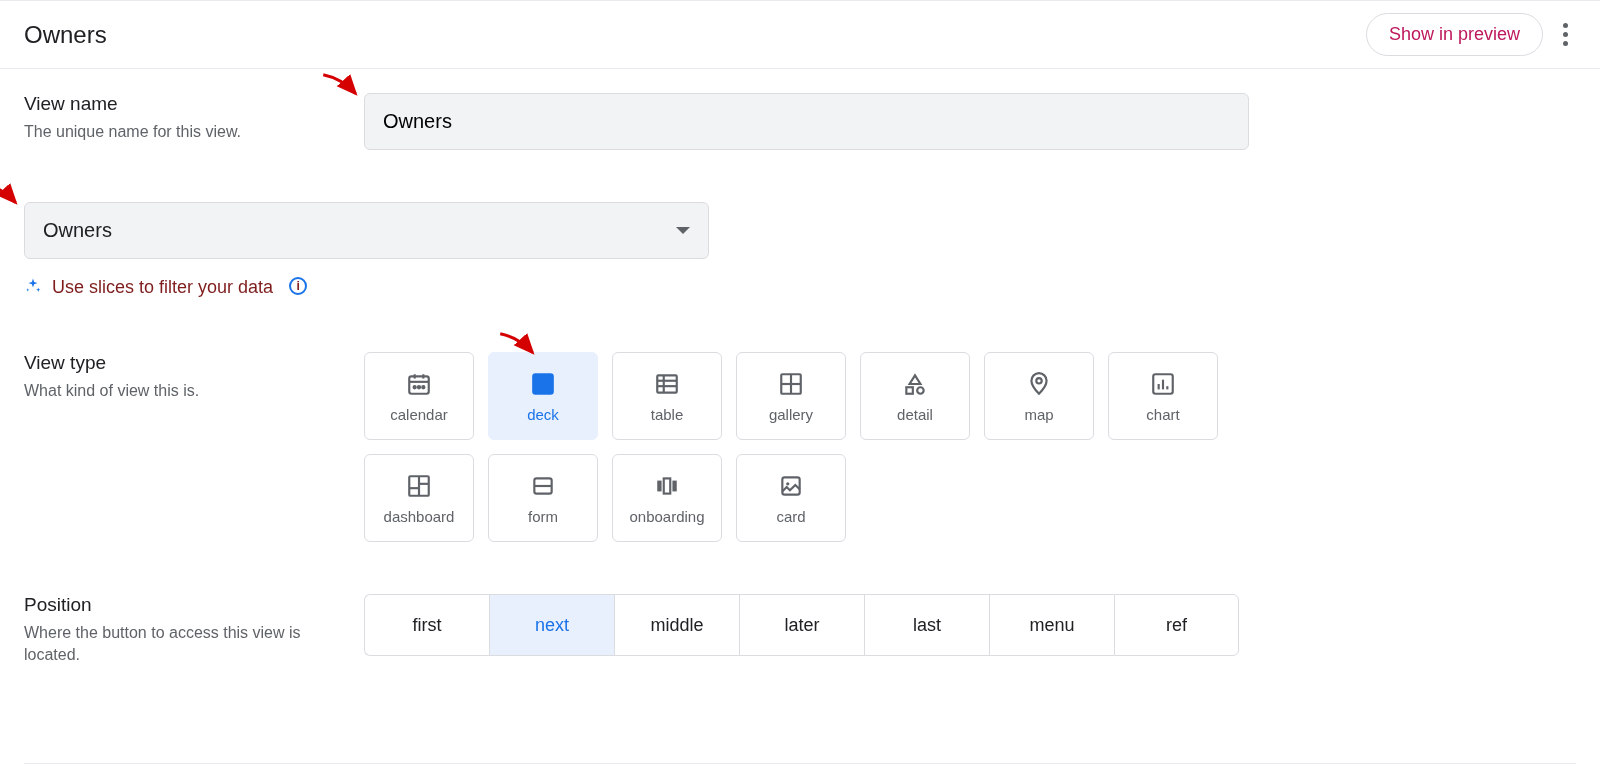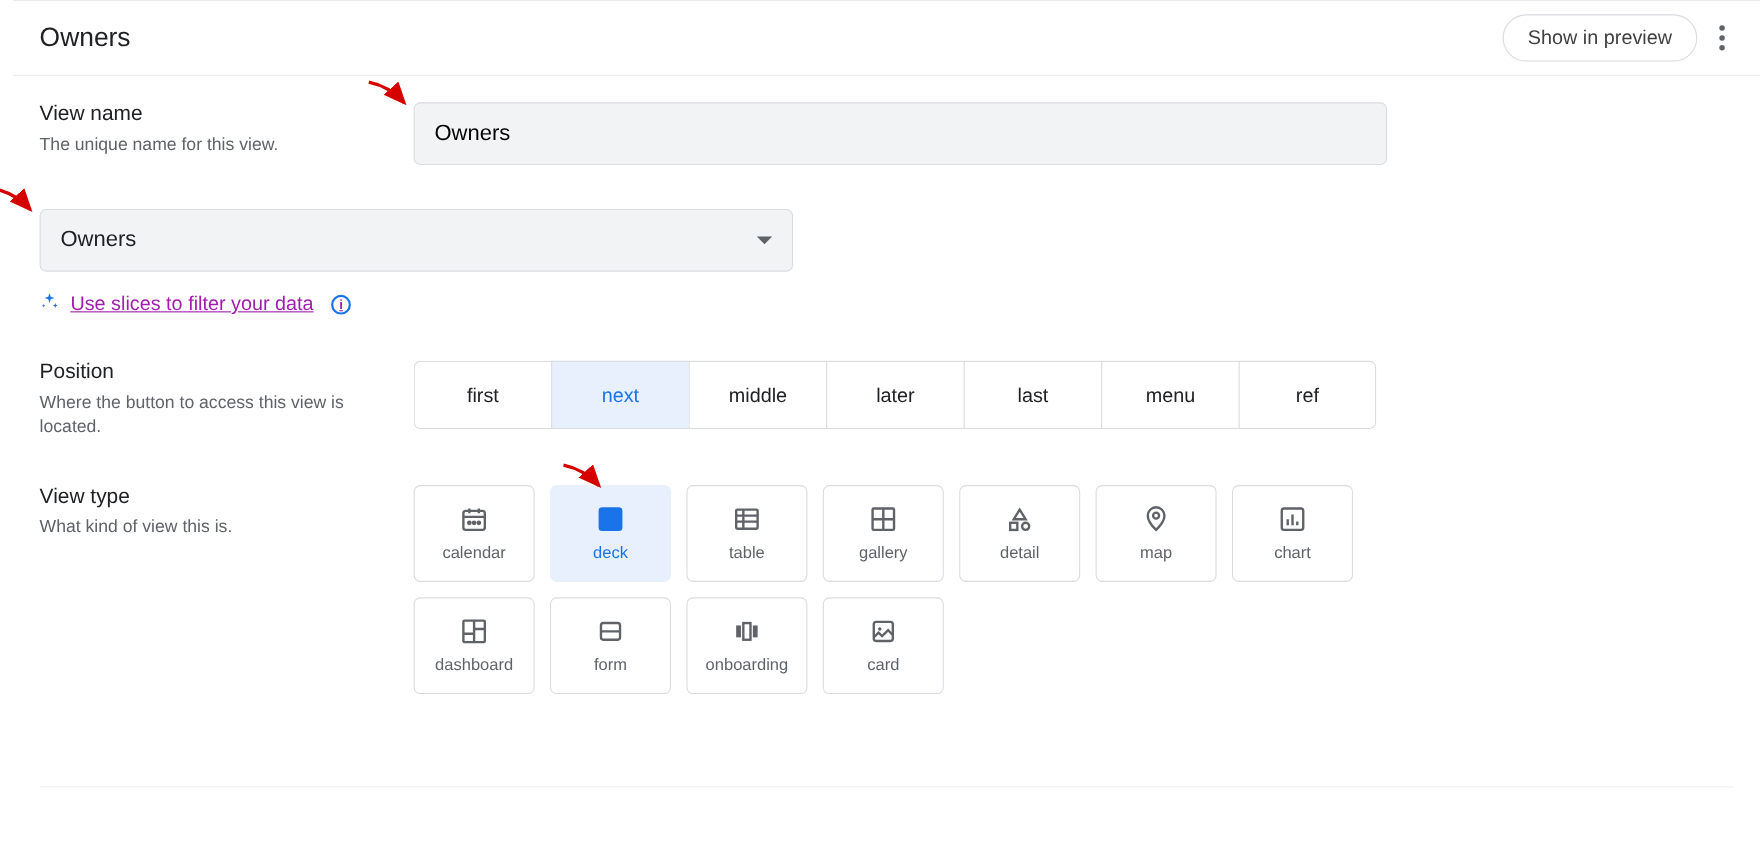--- a/index.html
+++ b/index.html
@@ -1,51 +1,51 @@
 <!DOCTYPE html>
 <html><head>
   <meta charset="utf-8">
   <style>
     * { box-sizing: border-box; margin: 0; padding: 0; }
     body { font-family: Arial, Helvetica, sans-serif; background: #fff; color: #202124; }
-    .container { width: 100%; padding-left: 12px; }
+    .container { width: 100%; }
     .header {
       display: flex; align-items: center; justify-content: space-between;
       padding: 12px 24px; border-top: 1px solid #e8eaed; border-bottom: 1px solid #e8eaed;
     }
     .title { font-size: 24px; font-weight: 500; }
     .header-right { display: flex; align-items: center; gap: 12px; }
     .preview-btn {
-      color: #404040; border: 1px solid #dadce0; background: #fff;
+      color: #be185d; border: 1px solid #dadce0; background: #fff;
       padding: 10px 22px; border-radius: 24px; font-size: 18px; cursor: pointer;
     }
     .kebab { display: flex; flex-direction: column; gap: 4px; padding: 8px; cursor: pointer; }
     .kebab span { width: 5px; height: 5px; background: #5f6368; border-radius: 50%; }
     .content { padding: 24px; }
-    .row { display: flex; margin-bottom: 40px; position: relative; }
+    .row { display: flex; margin-bottom: 52px; position: relative; }
     .label-col { width: 340px; padding-right: 20px; }
     .label-title { font-size: 19px; font-weight: 500; margin-bottom: 6px; }
     .label-desc { font-size: 16px; color: #5f6368; line-height: 1.4; }
     .field-col { flex: 1; position: relative; }
     .text-input {
       width: 885px; padding: 16px 18px; font-size: 20px; background: #f1f3f4;
       border: 1px solid #dadce0; border-radius: 6px; outline: none;
     }
     .select-box {
       width: 685px; padding: 16px 18px; font-size: 20px; background: #f1f3f4;
       border: 1px solid #dadce0; border-radius: 6px; display: flex;
       justify-content: space-between; align-items: center; cursor: pointer;
     }
     .dropdown-arrow {
       width: 0; height: 0; border-left: 7px solid transparent;
       border-right: 7px solid transparent; border-top: 7px solid #5f6368;
     }
     .slice-link {
-      display: flex; align-items: center; gap: 10px; margin-top: 18px;
-      color: #a21caf; font-size: 18px; cursor: pointer; text-decoration: underline;
+      display: flex; align-items: flex-start; gap: 10px; margin-top: 18px;
+      color: #7f1d1d; font-size: 18px; cursor: pointer;
     }
     .sparkle-icon { color: #1a73e8; }
     .info-icon {
       width: 18px; height: 18px; border: 2px solid #1a73e8; border-radius: 50%;
       display: inline-flex; align-items: center; justify-content: center;
       font-size: 12px; font-weight: bold; margin-left: 6px;
     }
     .type-grid { display: flex; flex-wrap: wrap; gap: 14px; width: 900px; }
     .type-card {
       width: 110px; height: 88px; border: 1px solid #dadce0; border-radius: 6px;
@@ -136,38 +136,20 @@
               </svg>
           </span>
           <span>Use slices to filter your data</span>
           <span class="info-icon">i</span>
         </div>
       </div>
     </div>
 
     <div class="row">
       <div class="label-col">
-        <div class="label-title">Position</div>
-        <div class="label-desc">Where the button to access this view is located.</div>
-      </div>
-      <div class="field-col">
-        <div class="position-group">
-          <div class="pos-btn">first</div>
-          <div class="pos-btn selected">next</div>
-          <div class="pos-btn">middle</div>
-          <div class="pos-btn">later</div>
-          <div class="pos-btn">last</div>
-          <div class="pos-btn">menu</div>
-          <div class="pos-btn">ref</div>
-        </div>
-      </div>
-    </div>
-
-    <div class="row">
-      <div class="label-col">
         <div class="label-title">View type</div>
         <div class="label-desc">What kind of view this is.</div>
       </div>
       <div class="field-col">
         <div class="arrow" style="left:125px; top:-22px;">
           <svg viewBox="0 0 60 40">
               <defs>
                 <marker id="ah3" markerWidth="8" markerHeight="8" refX="6" refY="3" orient="auto">
                   <polygon points="0 0, 7 3, 0 6" fill="#d50000"></polygon>
                 </marker>
@@ -303,16 +285,34 @@
                   <path d="M4 17l4-4 3 3 5-5 4 4"></path>
                 </svg>
             </div>
             <div class="type-label">card</div>
           </div>
 
         </div>
       </div>
     </div>
 
+    <div class="row">
+      <div class="label-col">
+        <div class="label-title">Position</div>
+        <div class="label-desc">Where the button to access this view is located.</div>
+      </div>
+      <div class="field-col">
+        <div class="position-group">
+          <div class="pos-btn">first</div>
+          <div class="pos-btn selected">next</div>
+          <div class="pos-btn">middle</div>
+          <div class="pos-btn">later</div>
+          <div class="pos-btn">last</div>
+          <div class="pos-btn">menu</div>
+          <div class="pos-btn">ref</div>
+        </div>
+      </div>
+    </div>
+
   </div>
 
   <div class="divider"></div>
 </div>
 
 </body></html>

